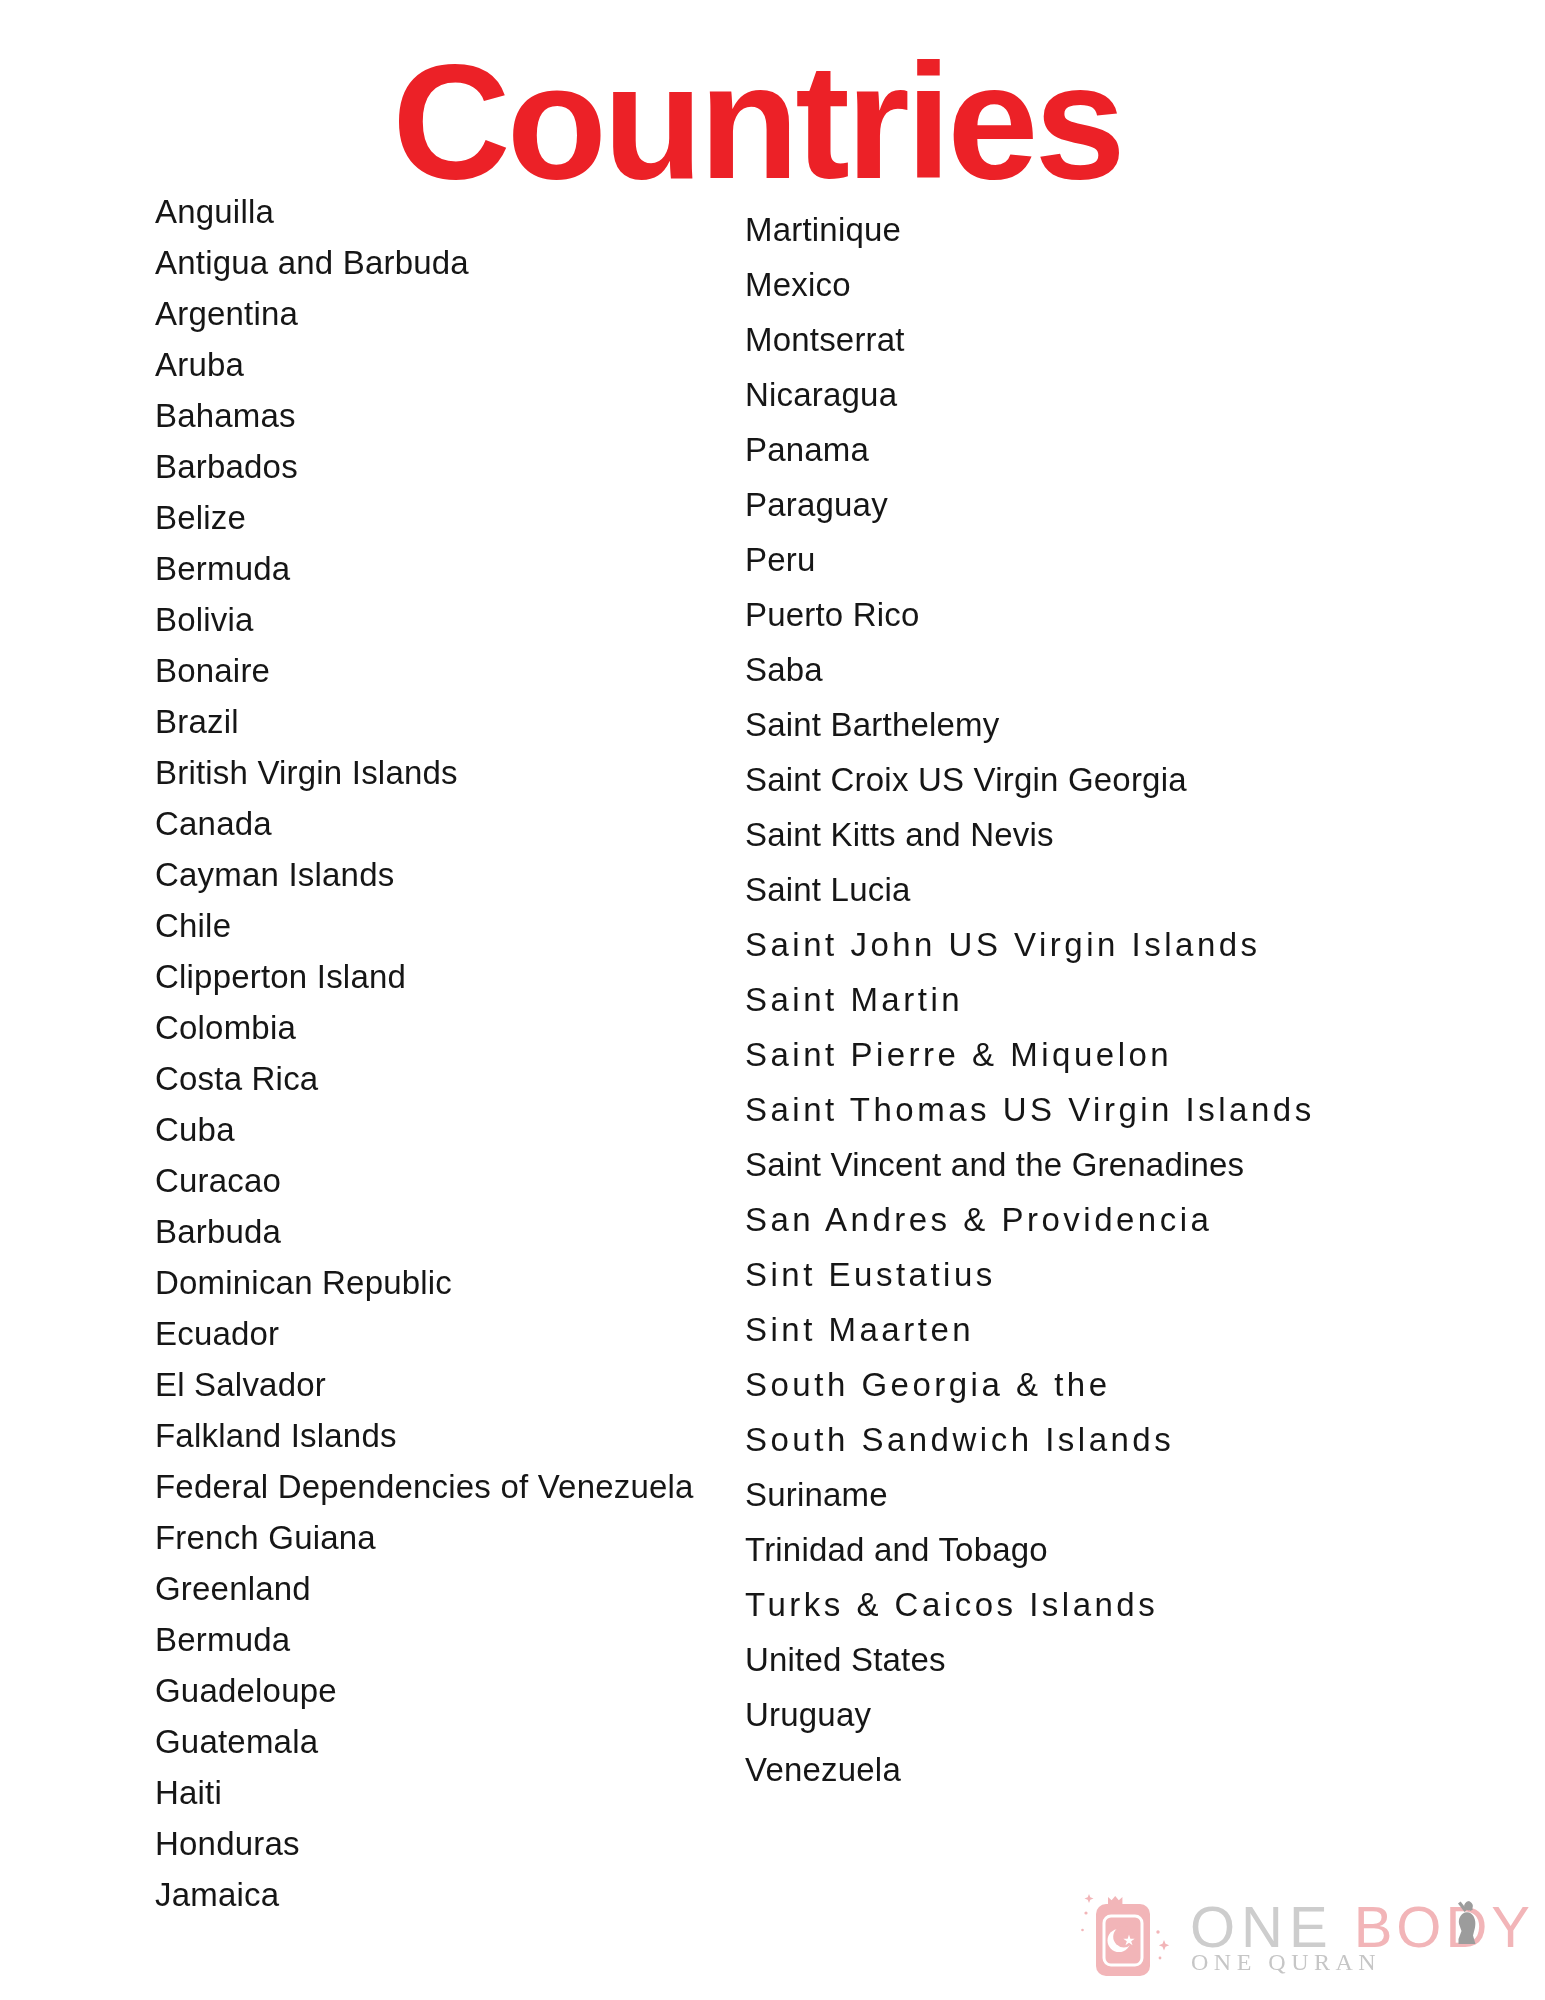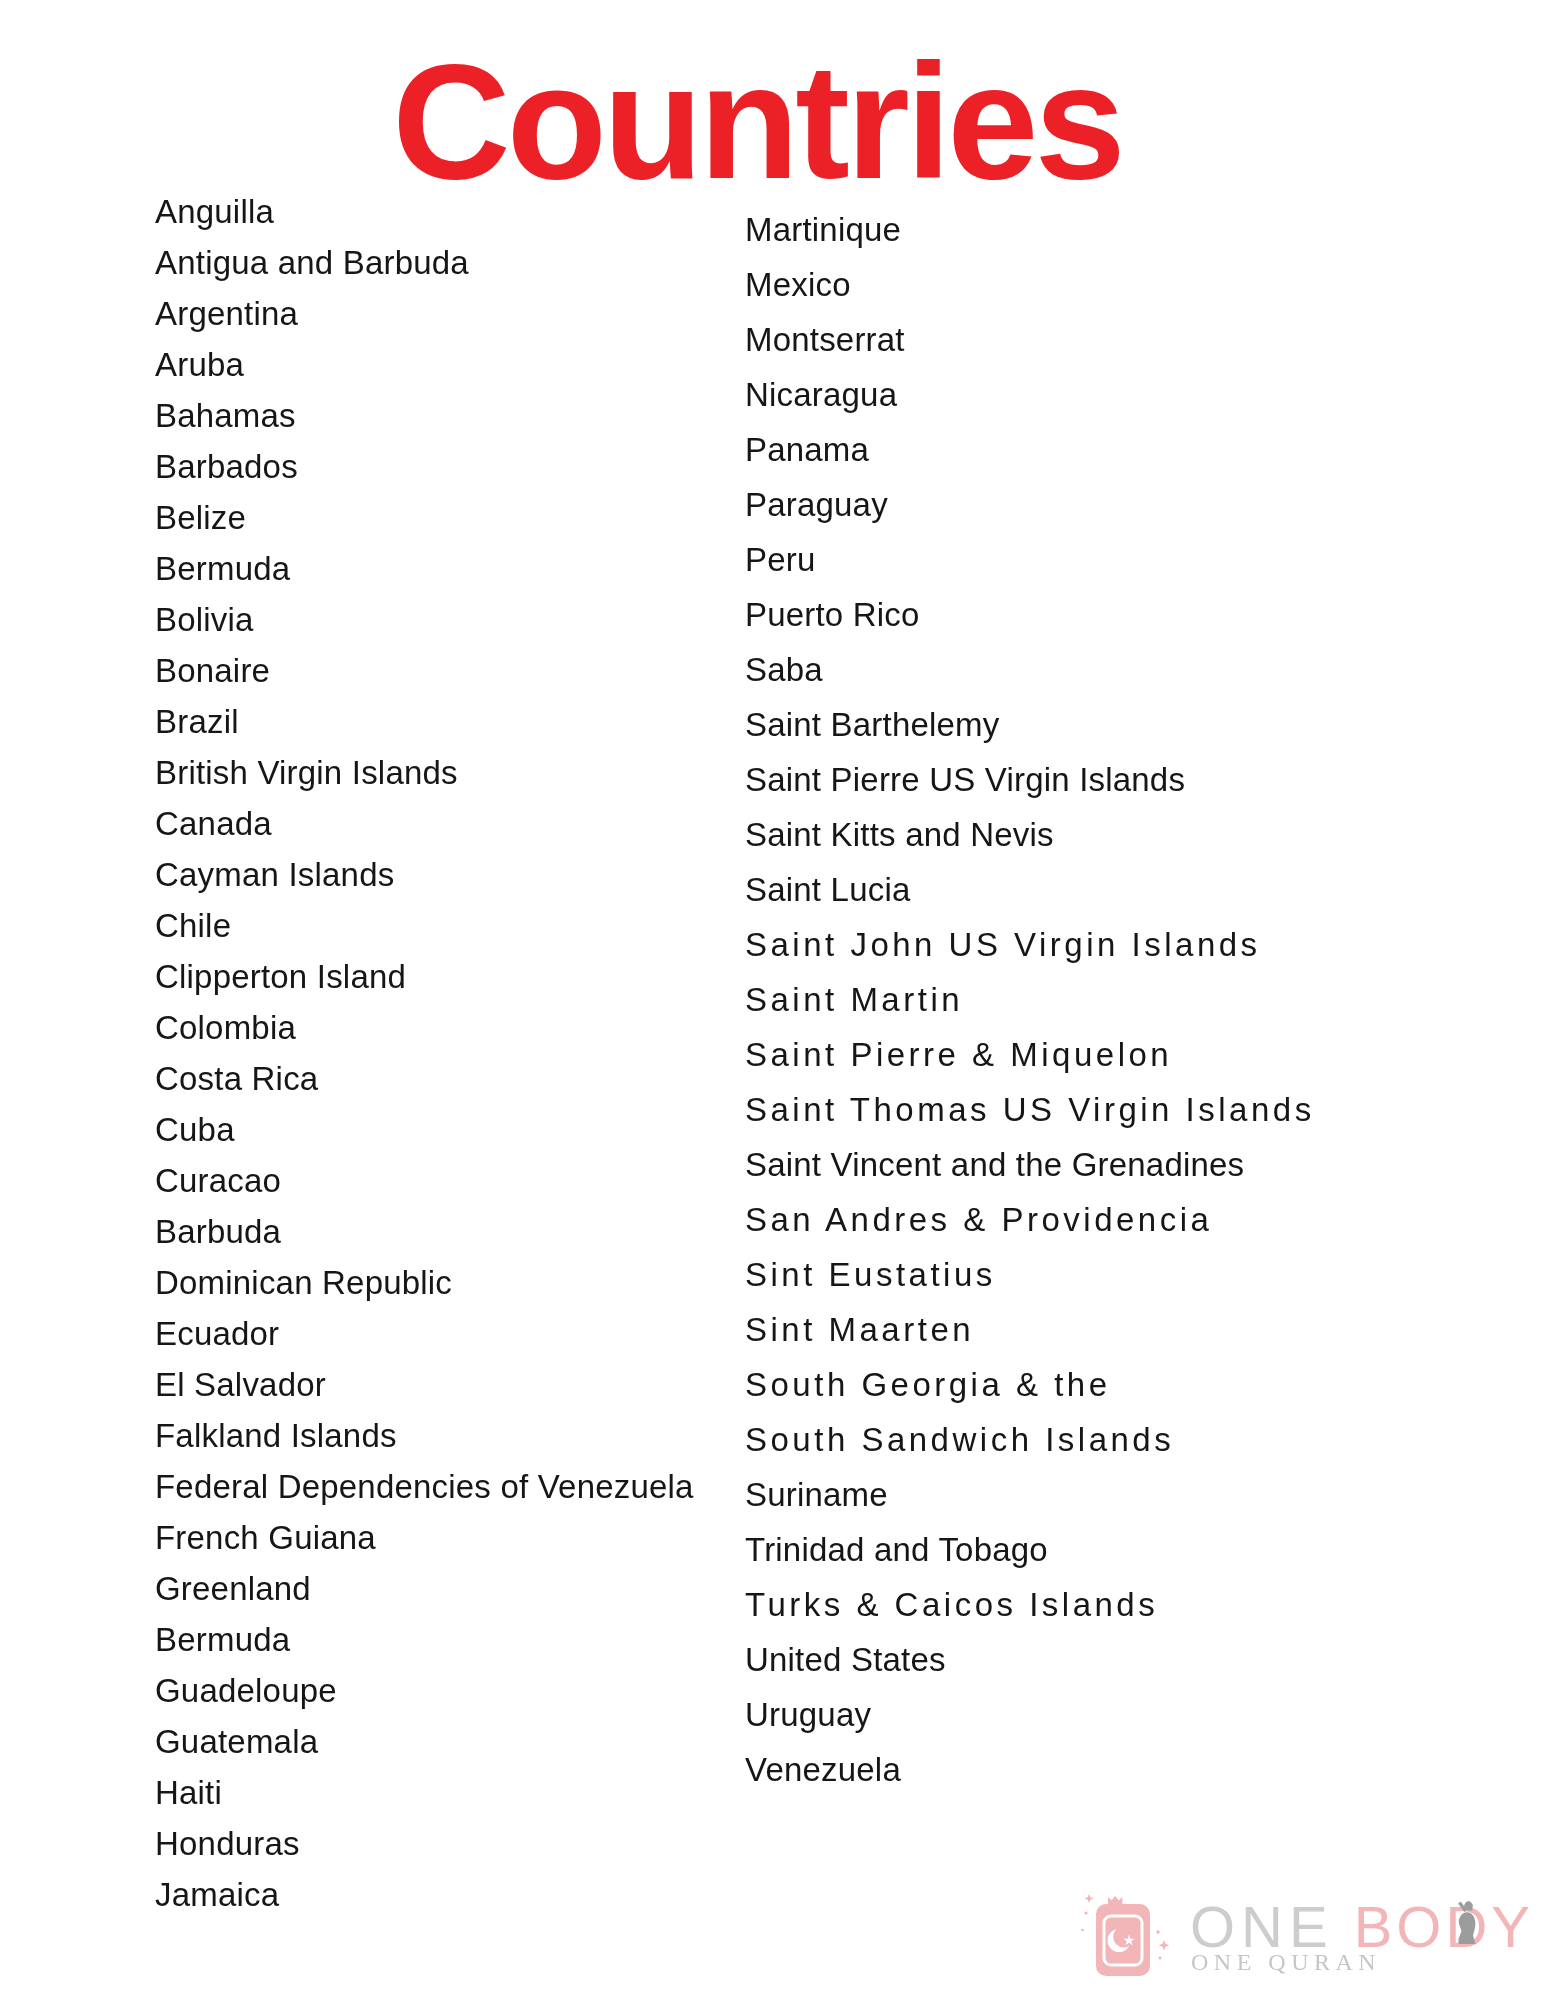--- a/index.html
+++ b/index.html
@@ -105,21 +105,21 @@
       <div class="country">Martinique</div>
       <div class="country">Mexico</div>
       <div class="country">Montserrat</div>
       <div class="country">Nicaragua</div>
       <div class="country">Panama</div>
       <div class="country">Paraguay</div>
       <div class="country">Peru</div>
       <div class="country">Puerto Rico</div>
       <div class="country">Saba</div>
       <div class="country">Saint Barthelemy</div>
-      <div class="country">Saint Pierre US Virgin Islands</div>
+      <div class="country">Saint Croix US Virgin Georgia</div>
       <div class="country">Saint Kitts and Nevis</div>
       <div class="country">Saint Lucia</div>
       <div class="country tracked">Saint John US Virgin Islands</div>
       <div class="country tracked">Saint Martin</div>
       <div class="country tracked">Saint Pierre &amp; Miquelon</div>
       <div class="country tracked">Saint Thomas US Virgin Islands</div>
       <div class="country">Saint Vincent and the Grenadines</div>
       <div class="country tracked">San Andres &amp; Providencia</div>
       <div class="country tracked">Sint Eustatius</div>
       <div class="country tracked">Sint Maarten</div>

